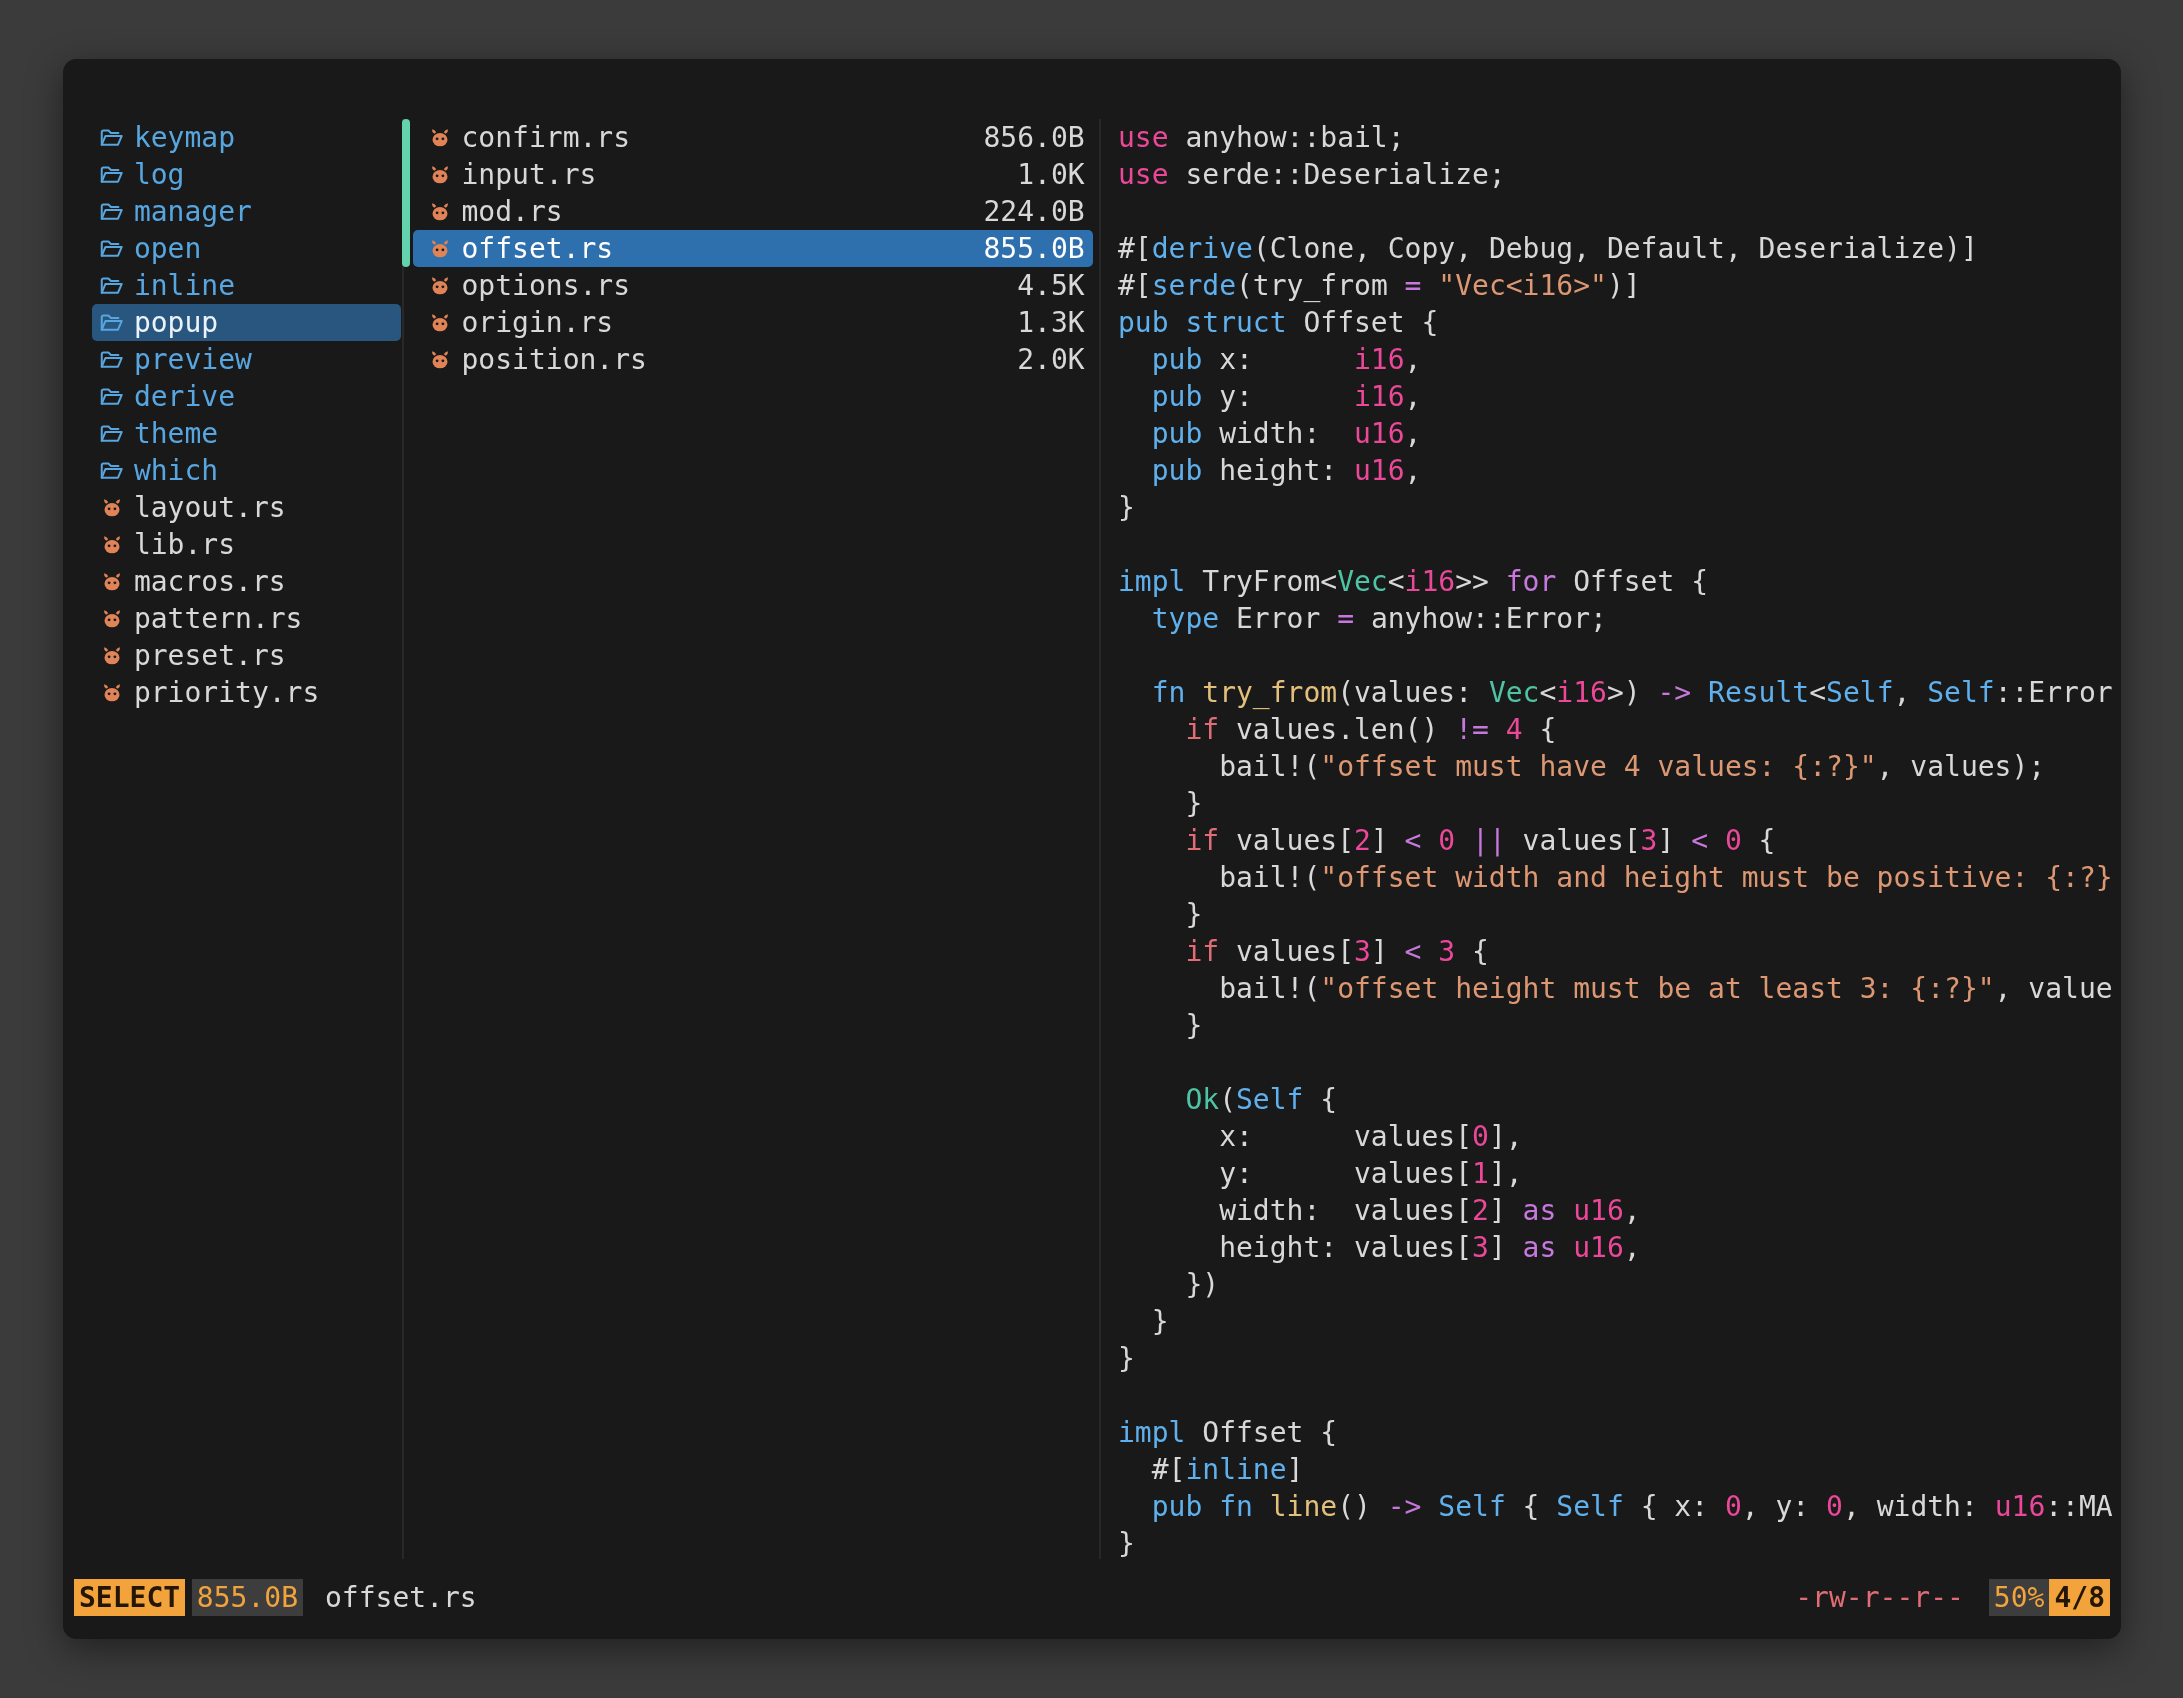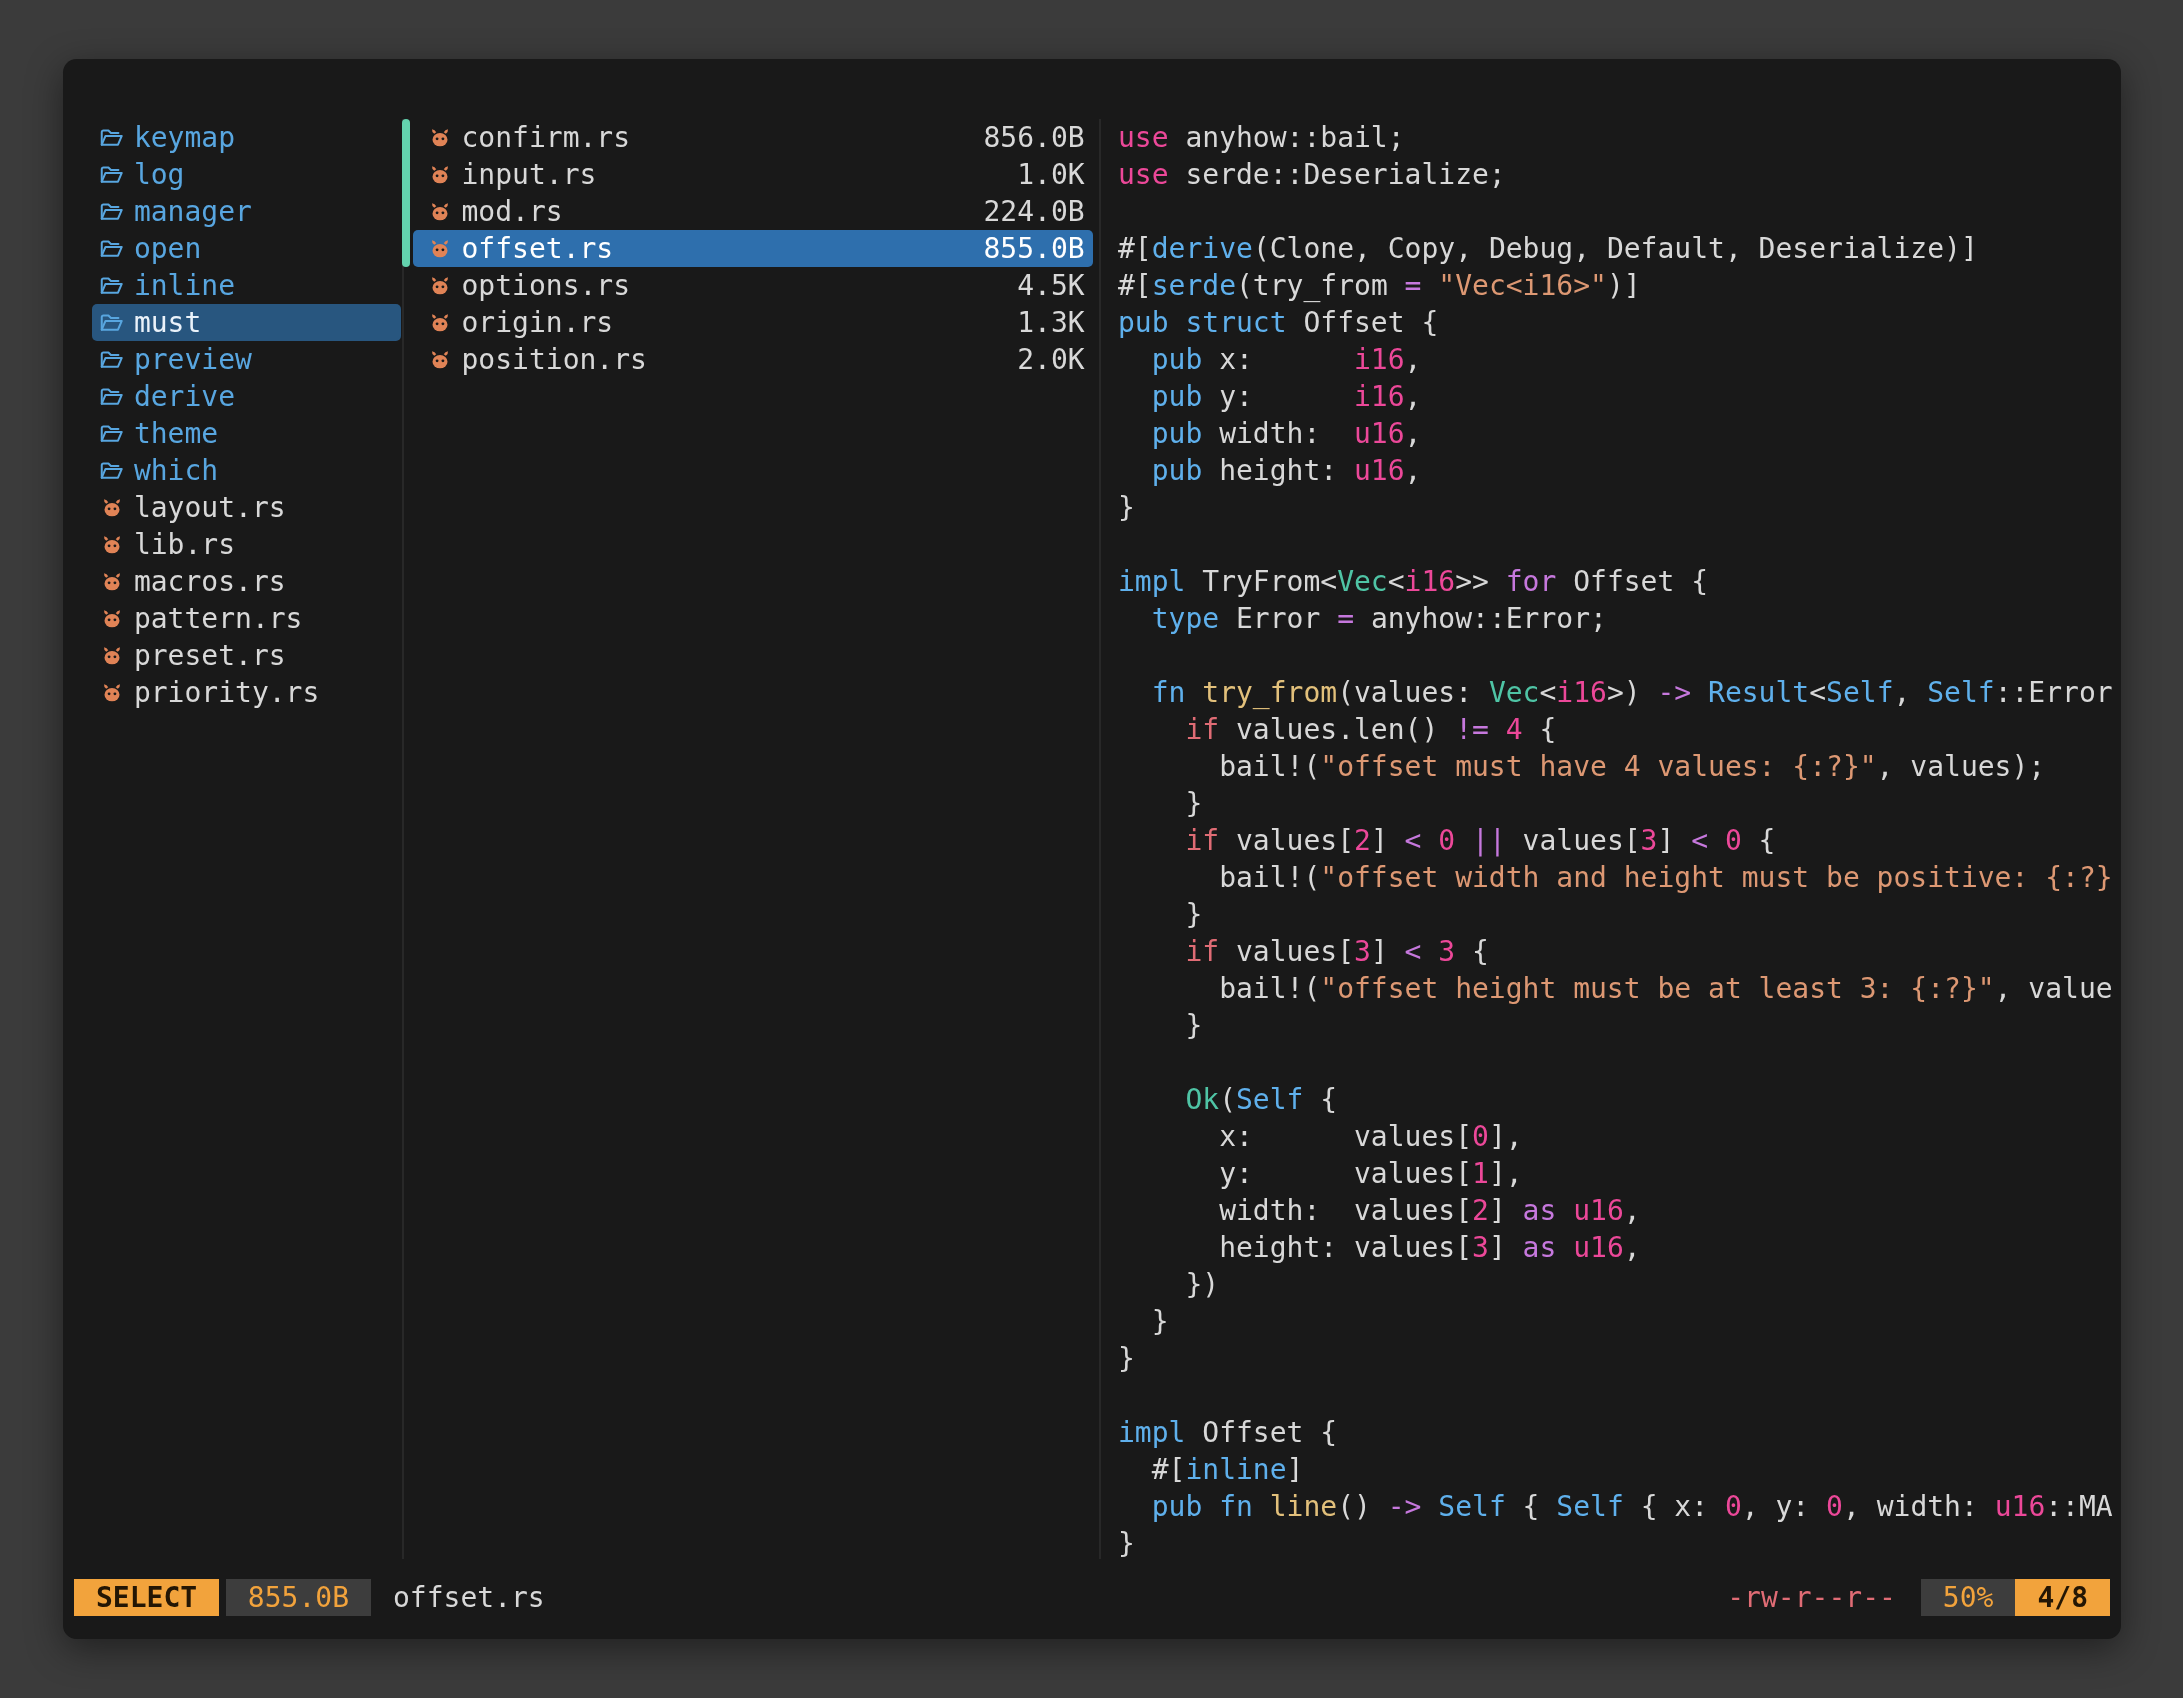--- a/index.html
+++ b/index.html
@@ -68,21 +68,21 @@
   .t-r { color:#e06c75; }
   .t-y { color:#e2c07b; }
 
   
   .statusbar {
     position:absolute; left:11px; right:11px; top:1520px; height:37px;
     display:flex; align-items:center;
   }
   .badge {
     display:inline-flex; align-items:center; height:37px;
-    padding:0 22px; white-space:pre;
+    padding:0 5px; white-space:pre;
   }
   .badge-accent { background:#f2a33c; color:#241604; font-weight:bold; }
   .badge-dark   { background:#3d3d3d; color:#f2a33c; }
   .statusbar .size { margin-left:6.7px; }
   .statusbar .sb-fname { margin-left:22px; color:#d8d8d8; }
   .statusbar .right { margin-left:auto; display:inline-flex; align-items:center; }
   .perms { color:#e06c75; margin-right:25px; }
 </style>
 </head>
 <body>
@@ -110,21 +110,21 @@
               <path d="M2 20 V5 a2 2 0 0 1 2-2 h6 l3 3 h9" fill="none" stroke="#58a6e0" stroke-width="2.4" stroke-linejoin="round" stroke-linecap="round"></path>
               <path d="M2 20 L6.5 9.5 H26 L21.5 20 Z" fill="none" stroke="#58a6e0" stroke-width="2.4" stroke-linejoin="round"></path>
             </svg></span><span class="lbl folder">open</span></div>
         <div class="srow"><span class="icon"><svg width="23.5" height="20" viewBox="0 0 28 24">
               <path d="M2 20 V5 a2 2 0 0 1 2-2 h6 l3 3 h9" fill="none" stroke="#58a6e0" stroke-width="2.4" stroke-linejoin="round" stroke-linecap="round"></path>
               <path d="M2 20 L6.5 9.5 H26 L21.5 20 Z" fill="none" stroke="#58a6e0" stroke-width="2.4" stroke-linejoin="round"></path>
             </svg></span><span class="lbl folder">inline</span></div>
         <div class="srow active"><span class="icon"><svg width="23.5" height="20" viewBox="0 0 28 24">
               <path d="M2 20 V5 a2 2 0 0 1 2-2 h6 l3 3 h9" fill="none" stroke="#58a6e0" stroke-width="2.4" stroke-linejoin="round" stroke-linecap="round"></path>
               <path d="M2 20 L6.5 9.5 H26 L21.5 20 Z" fill="none" stroke="#58a6e0" stroke-width="2.4" stroke-linejoin="round"></path>
-            </svg></span><span class="lbl folder">must</span></div>
+            </svg></span><span class="lbl folder">popup</span></div>
         <div class="srow"><span class="icon"><svg width="23.5" height="20" viewBox="0 0 28 24">
               <path d="M2 20 V5 a2 2 0 0 1 2-2 h6 l3 3 h9" fill="none" stroke="#58a6e0" stroke-width="2.4" stroke-linejoin="round" stroke-linecap="round"></path>
               <path d="M2 20 L6.5 9.5 H26 L21.5 20 Z" fill="none" stroke="#58a6e0" stroke-width="2.4" stroke-linejoin="round"></path>
             </svg></span><span class="lbl folder">preview</span></div>
         <div class="srow"><span class="icon"><svg width="23.5" height="20" viewBox="0 0 28 24">
               <path d="M2 20 V5 a2 2 0 0 1 2-2 h6 l3 3 h9" fill="none" stroke="#58a6e0" stroke-width="2.4" stroke-linejoin="round" stroke-linecap="round"></path>
               <path d="M2 20 L6.5 9.5 H26 L21.5 20 Z" fill="none" stroke="#58a6e0" stroke-width="2.4" stroke-linejoin="round"></path>
             </svg></span><span class="lbl folder">derive</span></div>
         <div class="srow"><span class="icon"><svg width="23.5" height="20" viewBox="0 0 28 24">
               <path d="M2 20 V5 a2 2 0 0 1 2-2 h6 l3 3 h9" fill="none" stroke="#58a6e0" stroke-width="2.4" stroke-linejoin="round" stroke-linecap="round"></path>

